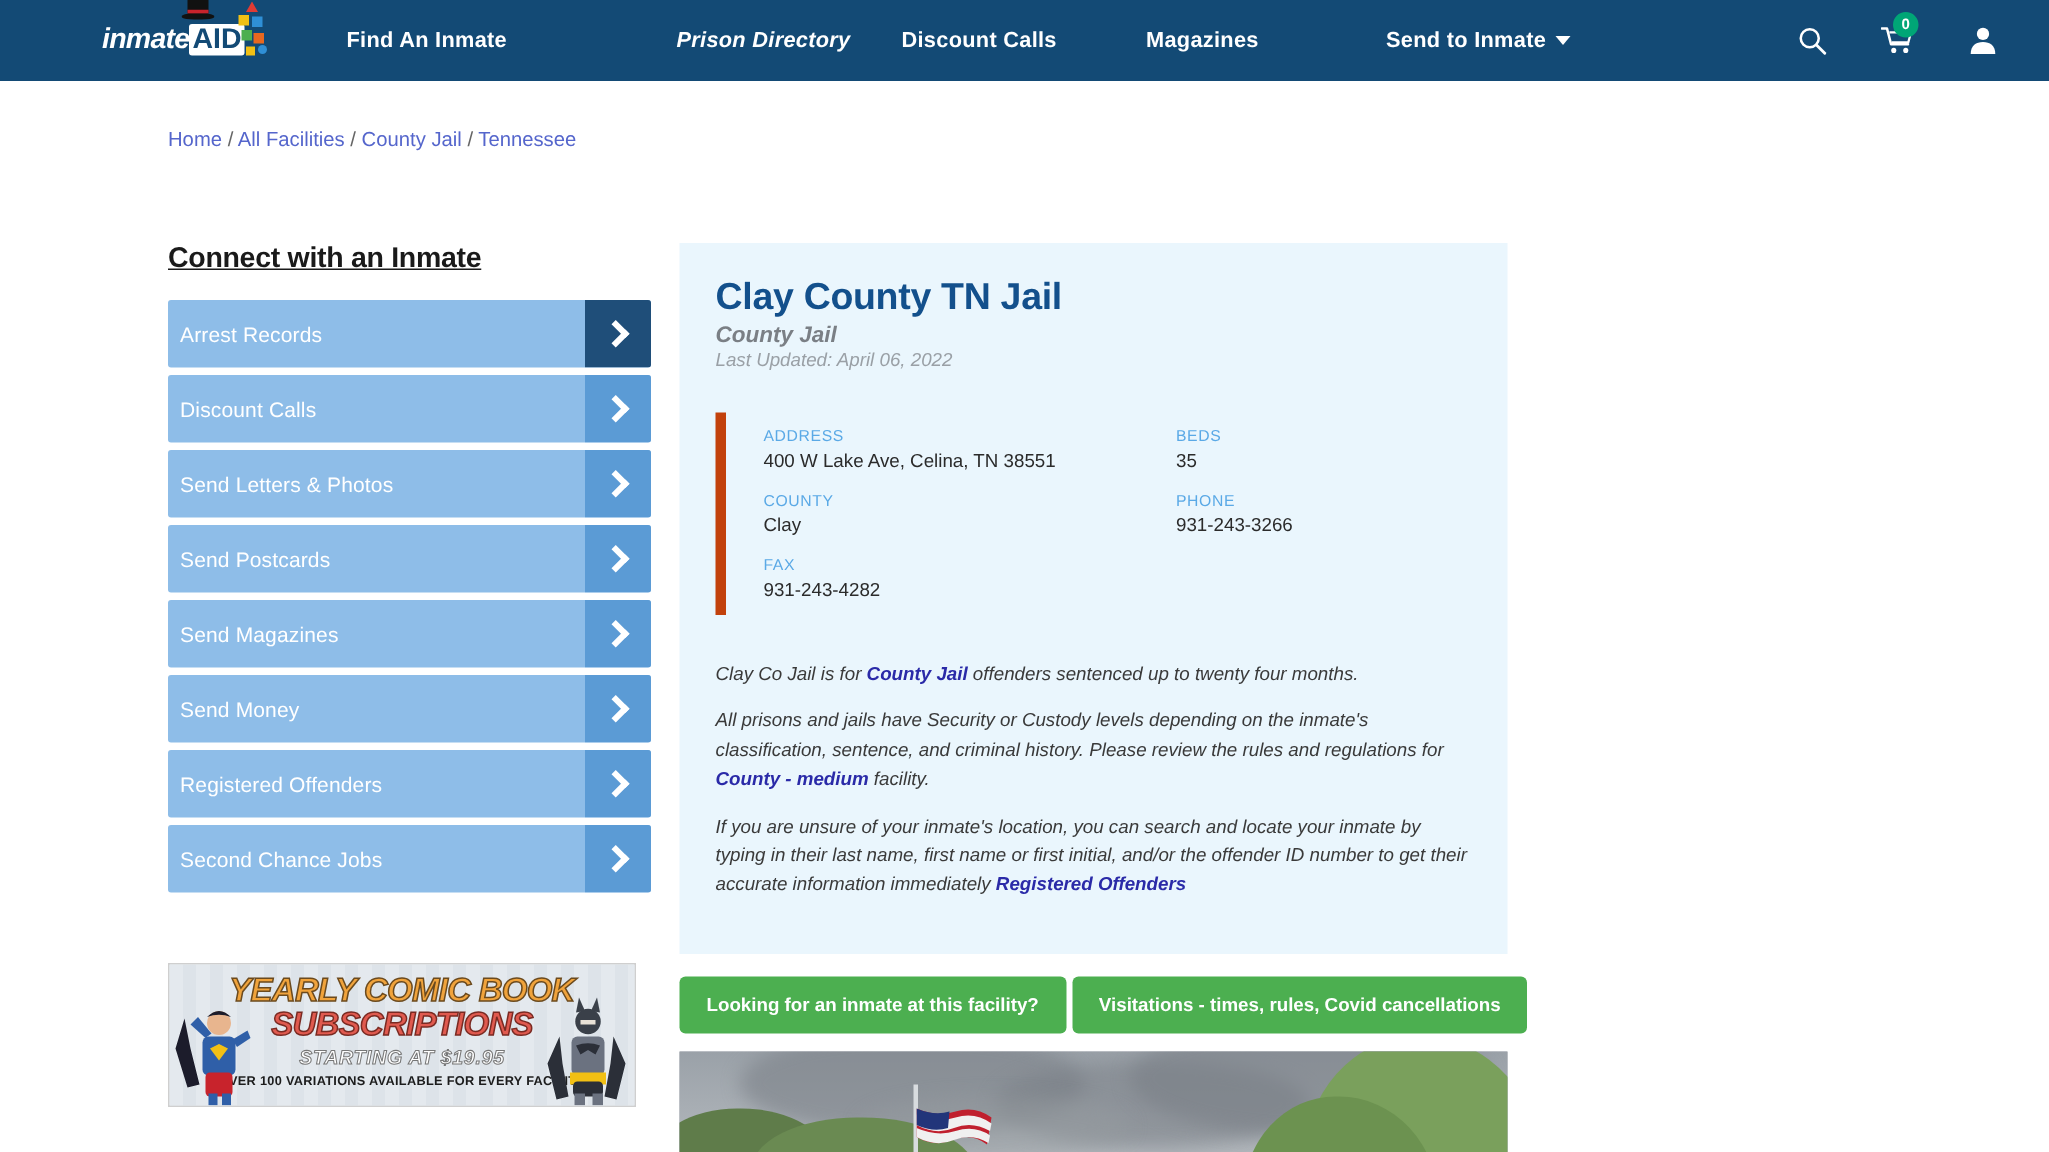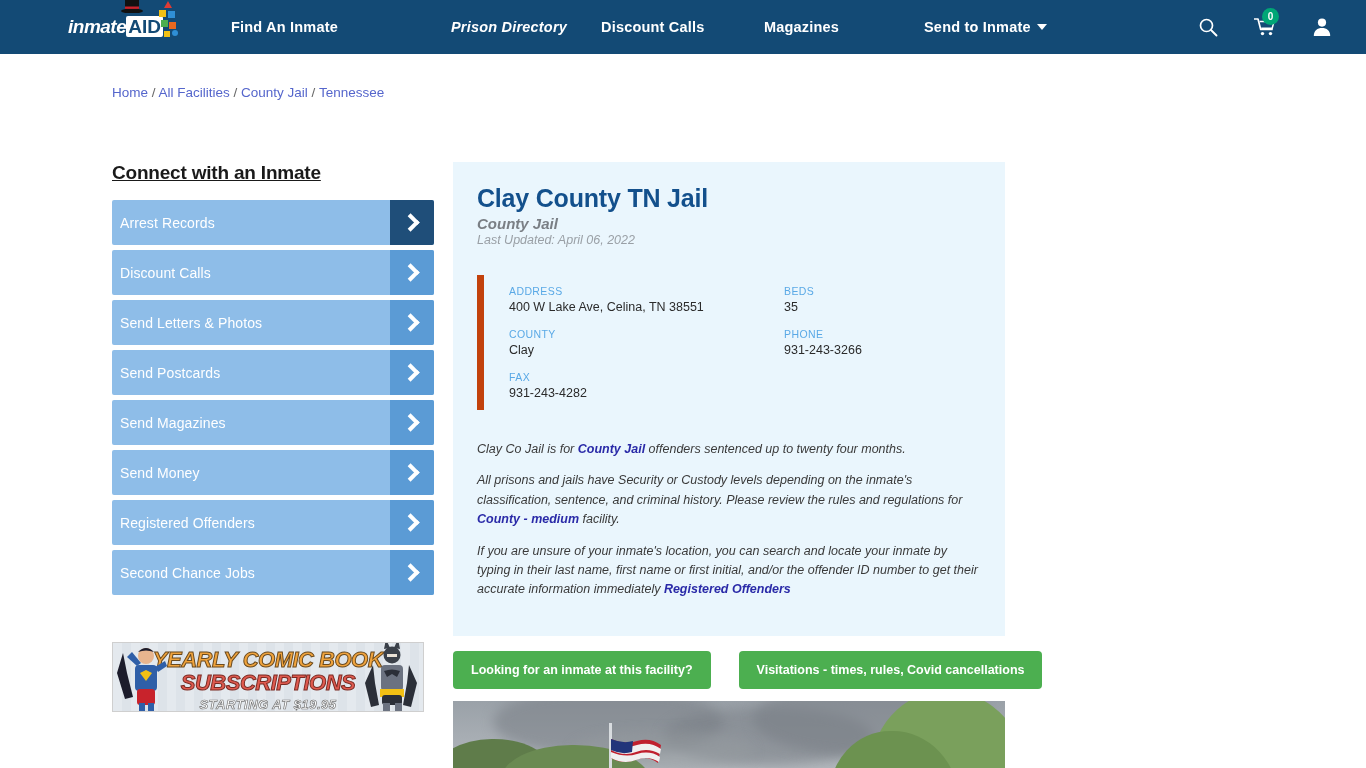--- a/index.html
+++ b/index.html
@@ -163,21 +163,21 @@
     width: 13px; height: 13px;
     border-right: 4px solid #ffffff;
     border-top: 4px solid #ffffff;
     transform: rotate(45deg);
     margin-left: -4px;
   }
 
   
   .ad-banner {
     margin-top: 47px;
-    width: 312px; height: 70px;
+    width: 312px; height: 96px;
     border: 1px solid #cfcfcf;
     background: #e8ecef;
     position: relative;
     overflow: hidden;
     cursor: pointer;
   }
   .ad-bg {
     position:absolute; inset:0;
     background:
       repeating-linear-gradient(90deg,#e4e9ee 0 9px,#dde3e9 9px 18px),
@@ -278,21 +278,21 @@
   }
   .body-text a {
     color: #2a2aa8;
     font-weight: bold;
     text-decoration: none;
     font-style: italic;
   }
 
   .cta-row {
     display: flex;
-    gap: 28px;
+    gap: 4px;
     margin-top: 15px;
   }
   .cta-btn {
     background: #4caf50;
     color: #ffffff;
     font-size: 12.5px;
     font-weight: bold;
     border: none;
     border-radius: 4px;
     padding: 12px 18px;

